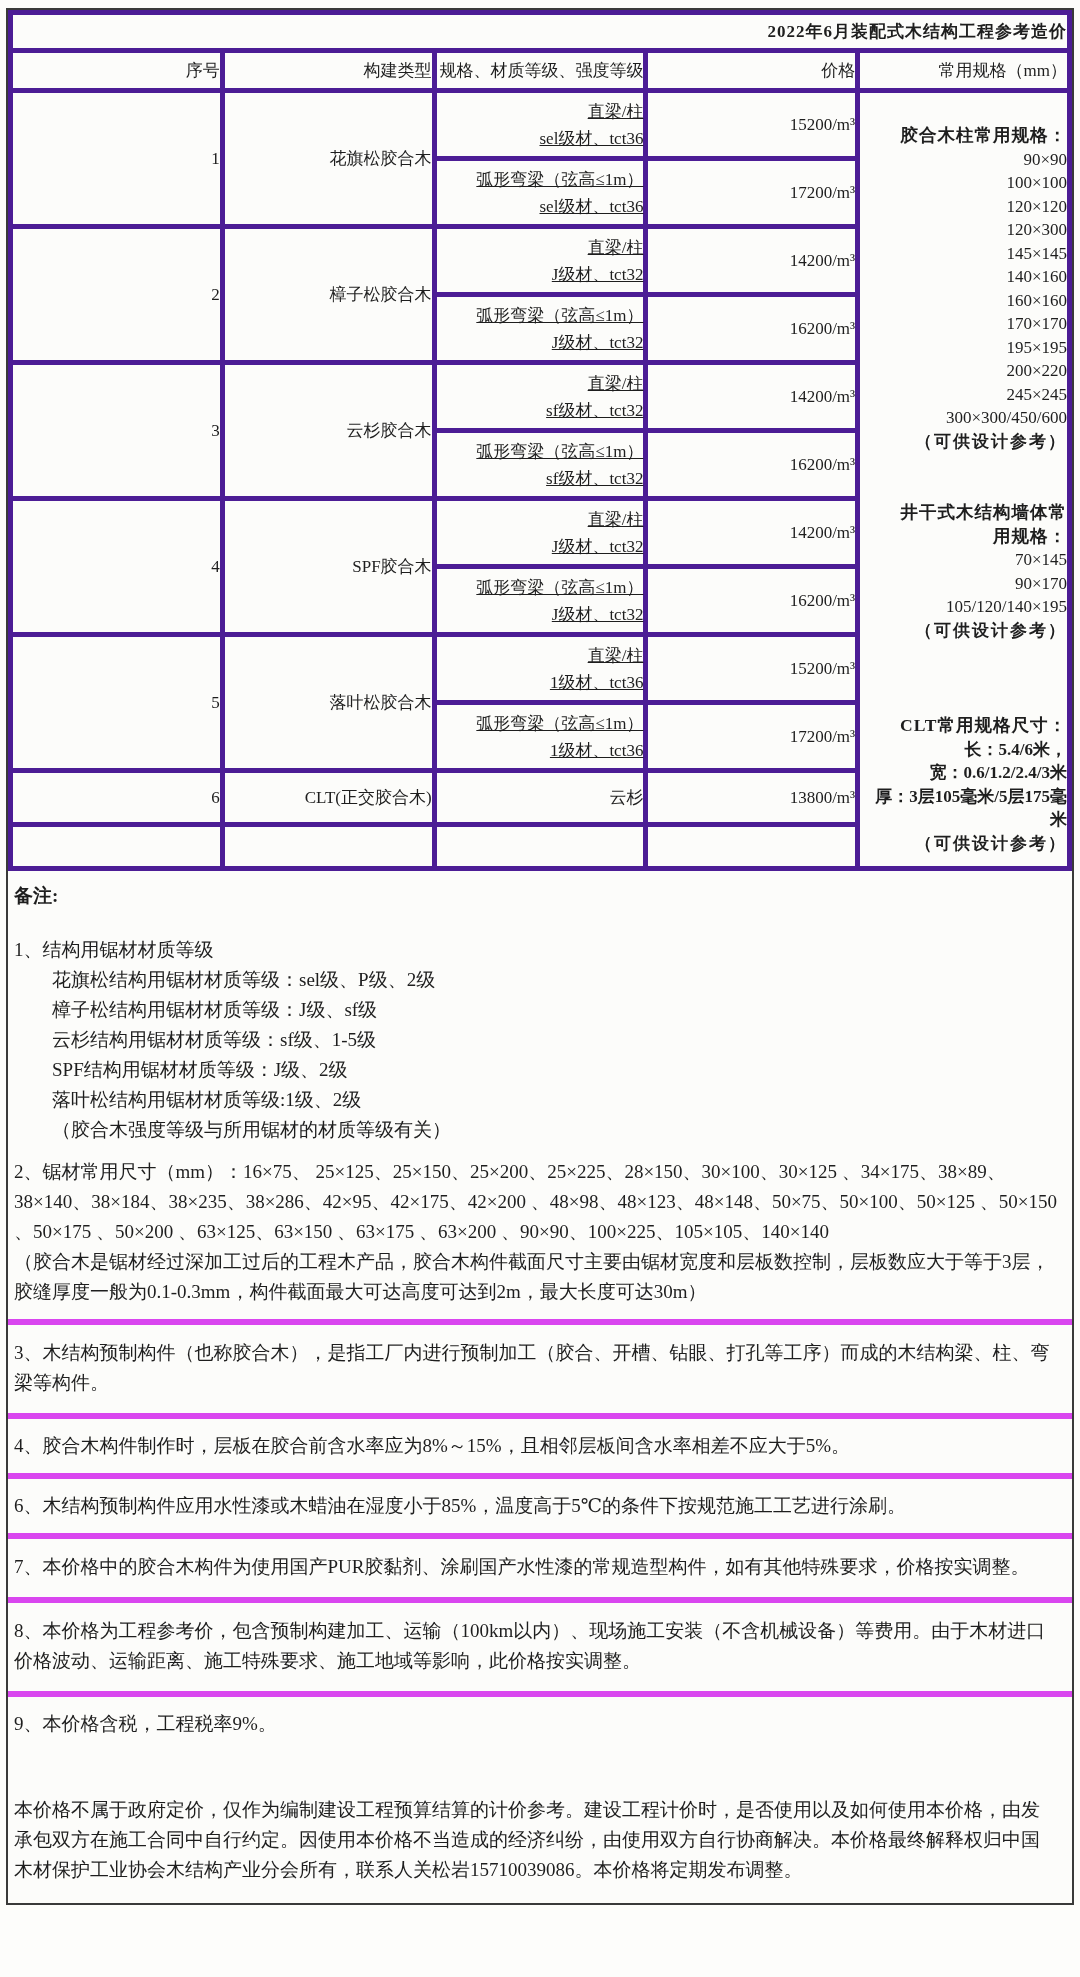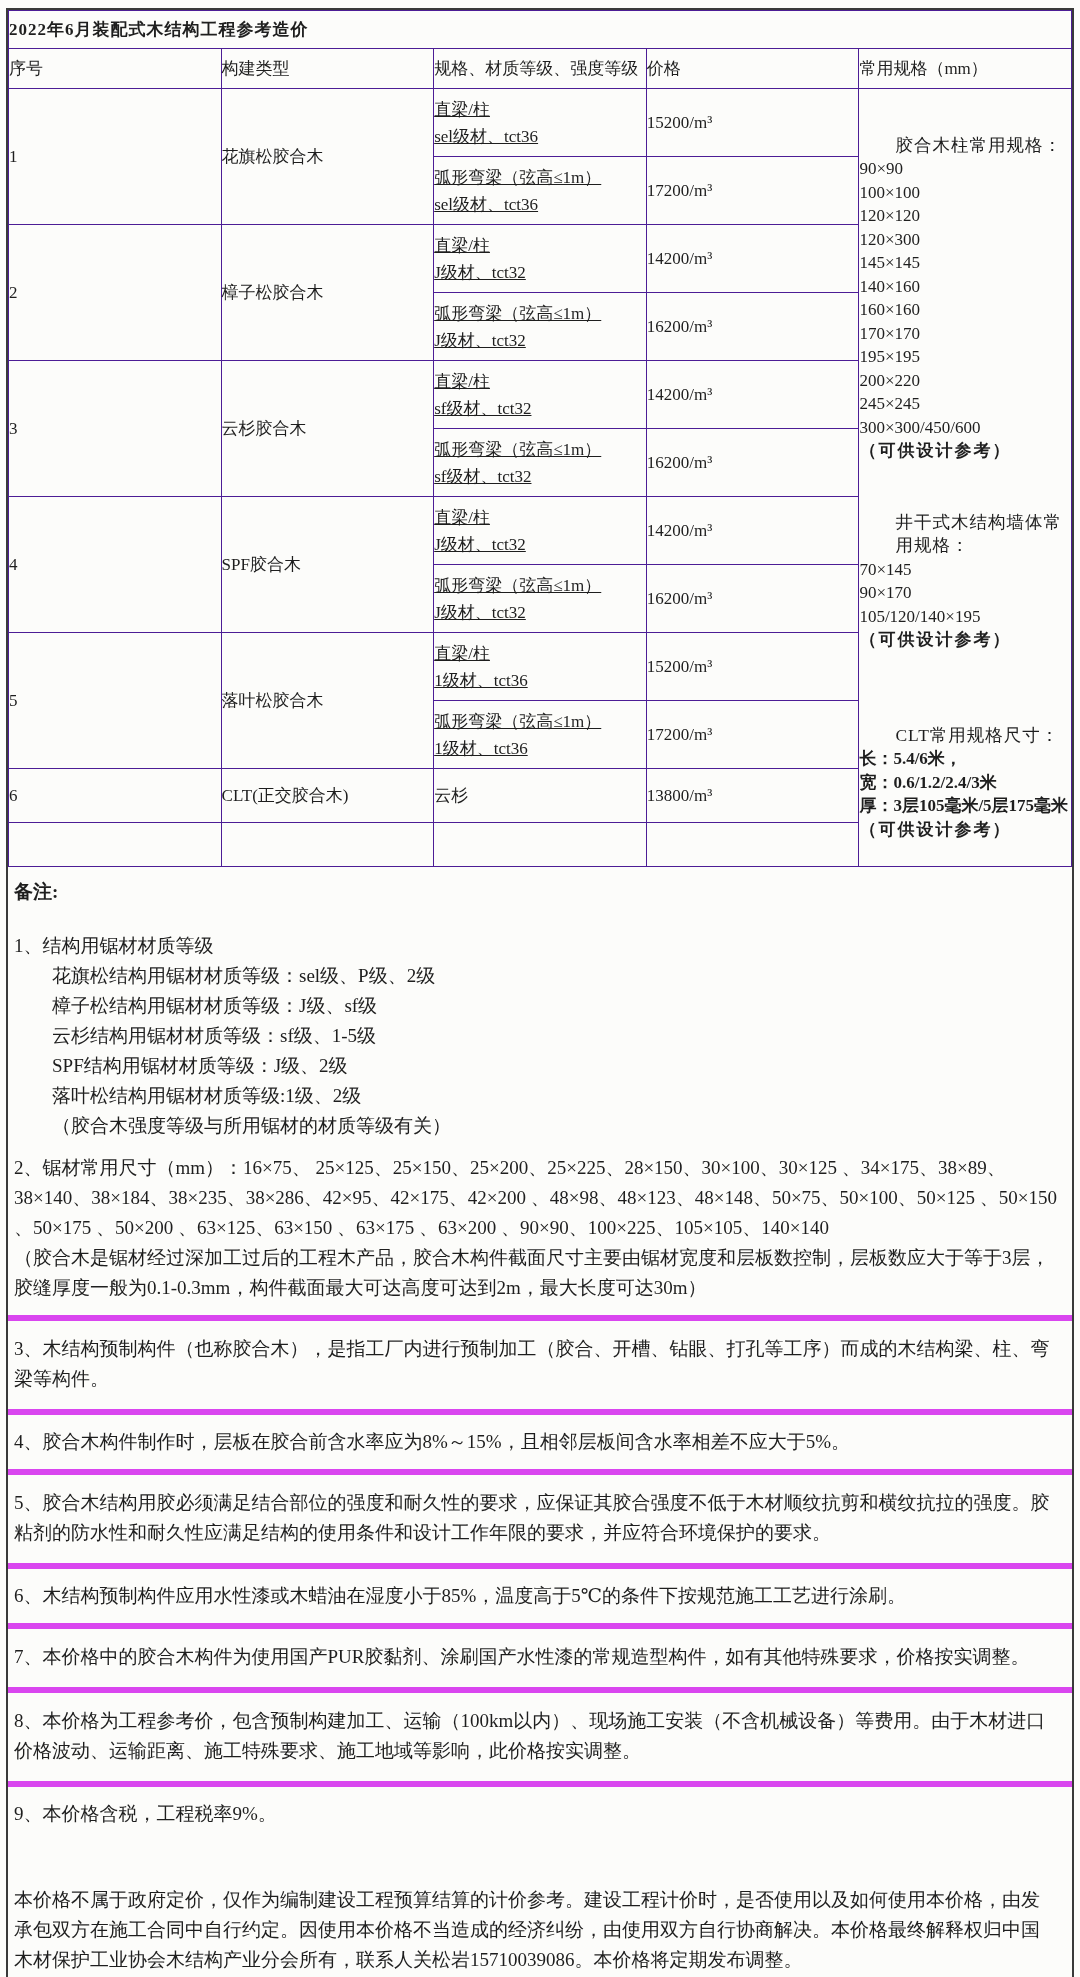--- a/index.html
+++ b/index.html
@@ -17,22 +17,22 @@
     background: #fcfcfa;
   }
 
   
   table.price-table {
     width: 100%;
     border-collapse: collapse;
     table-layout: fixed;
   }
   table.price-table td {
-    border: 1px solid #4c1d95;
-    text-align: left;
+    border: 5px solid #4c1d95;
+    text-align: right;
     vertical-align: middle;
     font-size: 17px;
   }
   .col-no    { width: 100px; }
   .col-type  { width: 278px; }
   .col-spec  { width: 276px; }
   .col-price { width: 158px; }
   .col-specs { width: 256px; }
 
   td.title-cell {
@@ -47,21 +47,21 @@
   tr.empty-row td { height: 44px; }
 
   td.spec-cell .spec-l1, td.spec-cell .spec-l2 { line-height: 27px; text-decoration: underline; }
 
   td.specs-col {
     vertical-align: top;
     padding-top: 20px;
     line-height: 23.5px;
   }
   .spec-block { margin-bottom: 0; }
-  .spec-block .spec-heading { font-weight: normal; font-size: 17.5px; letter-spacing: 1px; margin-left: 36px; }
+  .spec-block .spec-heading { font-weight: bold; font-size: 17.5px; letter-spacing: 1px; margin-left: 36px; }
   .spec-block .spec-lines { white-space: pre-line; }
   .spec-block .spec-note { font-weight: bold; letter-spacing: 2px; }
   .spec-block.gap-a { margin-top: 48px; }
   .spec-block.gap-b { margin-top: 72px; }
   .spec-block.bold-lines .spec-lines { font-weight: bold; }
 
   
   .notes { font-size: 19px; line-height: 30px; }
   .note-block { padding: 10px 14px 12px 6px; }
   .note-block.ruled { border-top: 6px solid #d946ef; }
@@ -235,21 +235,20 @@
 云杉结构用锯材材质等级：sf级、1-5级
 SPF结构用锯材材质等级：J级、2级
 落叶松结构用锯材材质等级:1级、2级
 （胶合木强度等级与所用锯材的材质等级有关）</div>
       <div class="note2">2、锯材常用尺寸（mm）：16×75、 25×125、25×150、25×200、25×225、28×150、30×100、30×125 、34×175、38×89、38×140、38×184、38×235、38×286、42×95、42×175、42×200 、48×98、48×123、48×148、50×75、50×100、50×125 、50×150 、50×175 、50×200  、63×125、63×150 、63×175 、63×200 、90×90、100×225、105×105、140×140</div>
       <div>（胶合木是锯材经过深加工过后的工程木产品，胶合木构件截面尺寸主要由锯材宽度和层板数控制，层板数应大于等于3层，胶缝厚度一般为0.1-0.3mm，构件截面最大可达高度可达到2m，最大长度可达30m）</div>
     </div>
 
     <div class="note-block ruled two-line">3、木结构预制构件（也称胶合木），是指工厂内进行预制加工（胶合、开槽、钻眼、打孔等工序）而成的木结构梁、柱、弯梁等构件。</div>
     <div class="note-block ruled one-line">4、胶合木构件制作时，层板在胶合前含水率应为8%～15%，且相邻层板间含水率相差不应大于5%。</div>
-    <div class="note-block ruled two-line">5、胶合木结构用胶必须满足结合部位的强度和耐久性的要求，应保证其胶合强度不低于木材顺纹抗剪和横纹抗拉的强度。胶粘剂的防水性和耐久性应满足结构的使用条件和设计工作年限的要求，并应符合环境保护的要求。</div>
     <div class="note-block ruled one-line">6、木结构预制构件应用水性漆或木蜡油在湿度小于85%，温度高于5℃的条件下按规范施工工艺进行涂刷。</div>
     <div class="note-block ruled two-line">7、本价格中的胶合木构件为使用国产PUR胶黏剂、涂刷国产水性漆的常规造型构件，如有其他特殊要求，价格按实调整。</div>
     <div class="note-block ruled two-line">8、本价格为工程参考价，包含预制构建加工、运输（100km以内）、现场施工安装（不含机械设备）等费用。由于木材进口价格波动、运输距离、施工特殊要求、施工地域等影响，此价格按实调整。</div>
     <div class="note-block ruled one-line note-9">9、本价格含税，工程税率9%。</div>
     <div class="note-block disclaimer">本价格不属于政府定价，仅作为编制建设工程预算结算的计价参考。建设工程计价时，是否使用以及如何使用本价格，由发承包双方在施工合同中自行约定。因使用本价格不当造成的经济纠纷，由使用双方自行协商解决。本价格最终解释权归中国木材保护工业协会木结构产业分会所有，联系人关松岩15710039086。本价格将定期发布调整。</div>
 
   </div>
 </div>
 
 </body></html>

